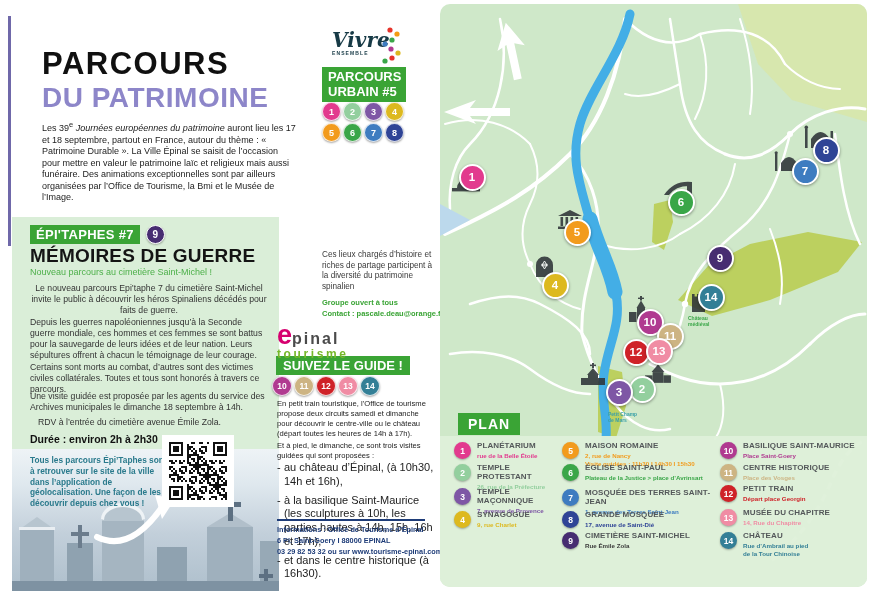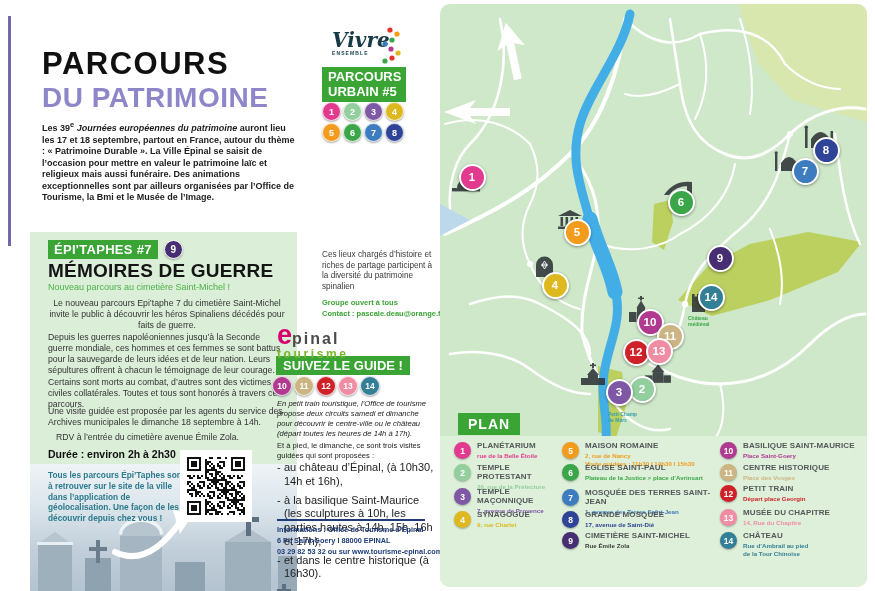--- a/index.html
+++ b/index.html
@@ -3,23 +3,23 @@
 <meta charset="utf-8">
 <style>
   html,body{margin:0;padding:0;background:#888;}
   .page{position:relative;width:875px;height:591px;background:#ffffff;overflow:hidden;
         font-family:"Liberation Sans",sans-serif;color:#222;}
   .abs{position:absolute;}
   
   .left-rule{left:8px;top:16px;width:3px;height:230px;background:#6f68a9;}
   .title1{left:42px;top:46px;font-size:31px;font-weight:bold;letter-spacing:1.5px;color:#101010;}
   .title2{left:42px;top:82px;font-size:28px;font-weight:bold;letter-spacing:.5px;color:#8d86c9;}
-  .intro{left:42px;top:120px;width:256px;font-size:9px;font-weight:bold;line-height:1.28;color:#1c1c1c;}
+  .intro{left:42px;top:120px;width:256px;font-size:9px;font-weight:normal;line-height:1.28;color:#1c1c1c;}
   .intro i{font-style:italic;}
-  .panel{left:30px;top:217px;width:267px;height:338px;background:#daeeD8;background:#daeed8;margin-top:15px;}
+  .panel{left:12px;top:217px;width:267px;height:338px;background:#daeeD8;background:#daeed8;}
   .greenbox{display:inline-block;background:#3aa435;color:#fff;font-weight:bold;padding:2px 6px;}
   .ep-header{left:18px;top:8px;display:flex;align-items:center;gap:6px;}
   .ep-box{font-size:13px;letter-spacing:.3px;}
   .badge9{width:17px;height:17px;border-radius:50%;background:#472d71;color:#fff;font-size:10px;font-weight:bold;
           display:flex;align-items:center;justify-content:center;border:1.5px solid #fff;box-shadow:0 1px 2px rgba(0,0,0,.3);}
   .ep-title{left:18px;top:28px;font-size:19px;font-weight:bold;color:#141414;letter-spacing:.2px;}
   .ep-sub{left:18px;top:50px;font-size:9px;font-weight:normal;color:#4db04a;}
   .ep-p{left:18px;width:238px;font-size:8.7px;line-height:1.28;color:#333;}
   .ep-duree{left:18px;top:216px;font-size:10.5px;font-weight:bold;color:#111;}
   .photo{left:0;top:232px;width:267px;height:142px;background:linear-gradient(#eef3f6 0%,#dfe8ee 25%,#c2cfda 60%,#aebfcc 100%);}
@@ -463,21 +463,21 @@
   </div>
   <div class="abs guide-circles">
     <div class="circle-row">
         <span class="num-circle" style="background: rgb(176, 58, 144);">10</span>
         <span class="num-circle" style="background: rgb(205, 180, 131);">11</span>
         <span class="num-circle" style="background: rgb(207, 34, 40);">12</span>
         <span class="num-circle" style="background: rgb(240, 140, 164);">13</span>
         <span class="num-circle" style="background: rgb(51, 127, 150);">14</span>
       </div>
   </div>
-  <div class="abs guide-p" style="top:399px;font-style:italic;">En petit train touristique, l’Office de tourisme propose deux circuits samedi et dimanche pour découvrir le centre-ville ou le château (départ toutes les heures de 14h à 17h).</div>
+  <div class="abs guide-p" style="top:399px;">En petit train touristique, l’Office de tourisme propose deux circuits samedi et dimanche pour découvrir le centre-ville ou le château (départ toutes les heures de 14h à 17h).</div>
   <div class="abs guide-p" style="top:441px;">Et à pied, le dimanche, ce sont trois visites guidées qui sont proposées :</div>
   <div class="abs bullets">
     <div>au château d’Épinal, (à 10h30, 14h et 16h),</div>
     <div>à la basilique Saint-Maurice (les sculptures à 10h, les parties hautes à 14h, 15h, 16h et 17h),</div>
     <div>et dans le centre historique (à 16h30).</div>
   </div>
   <div class="abs divider"></div>
   <div class="abs info">
     <div>Informations : Office de Tourisme d’Épinal</div>
     <div>6 Pl. Saint-Goery I 88000 EPINAL</div>

